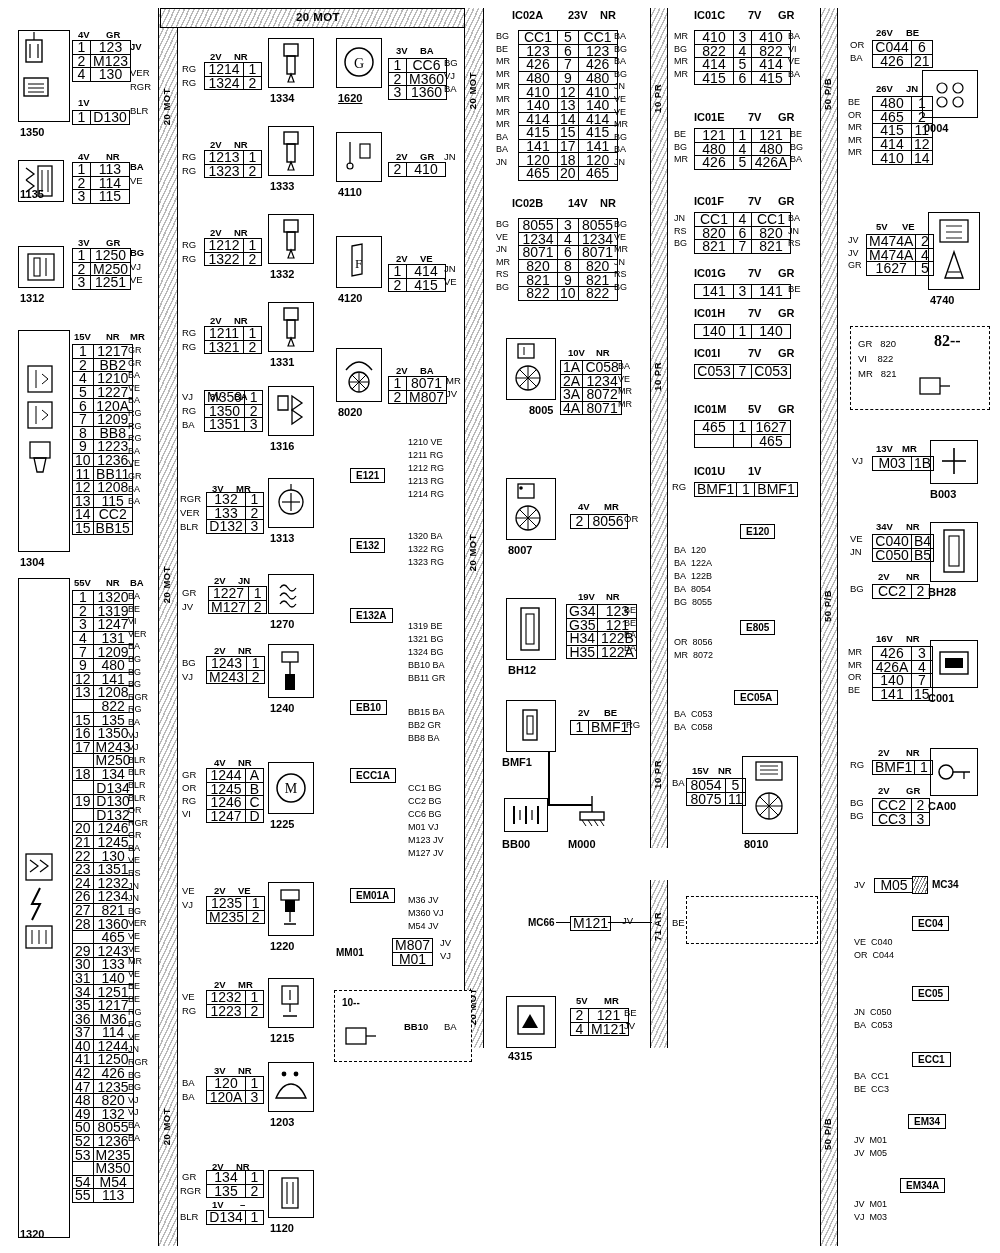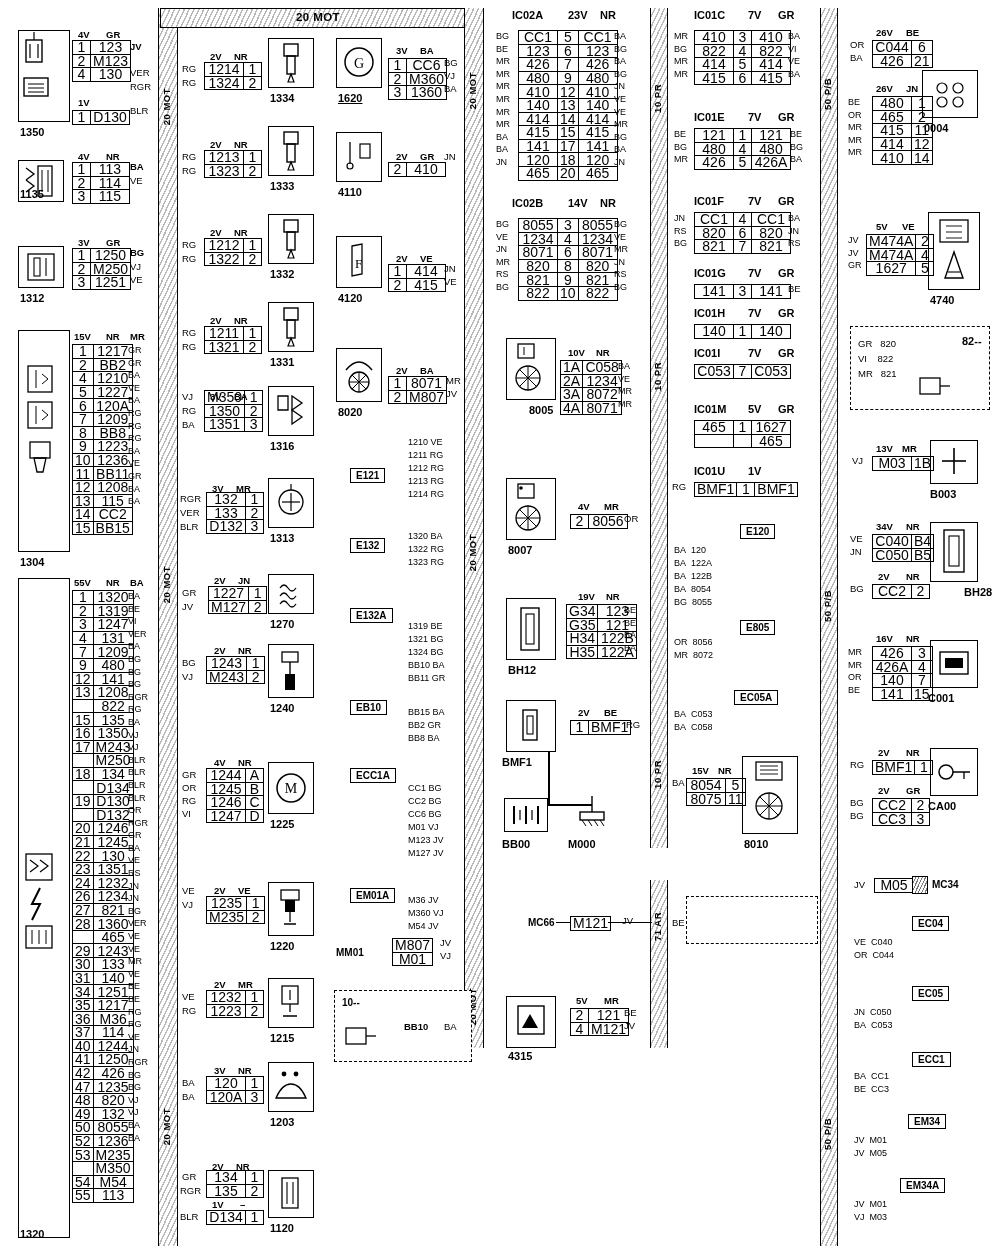--- a/index.html
+++ b/index.html
@@ -1729,21 +1729,21 @@
       <div>JV</div>
     <div>GR</div>
   </div>
 
   <div class="dash blk" style="left:850px;top:326px;width:140px;height:84px;"></div>
   <div class="blk" style="left:858px;top:336px;font-size:9.5px;line-height:15px;">
     <div>GR&nbsp;&nbsp;&nbsp;820</div>
     <div>VI&nbsp;&nbsp;&nbsp;&nbsp;822</div>
     <div>MR&nbsp;&nbsp;&nbsp;821</div>
   </div>
-  <div class="lbl b" style="left:962px;top:336px;font-size:11px;">82--</div>
+  <div class="lbl b" style="left:934px;top:336px;font-size:16px;font-family:Liberation Serif, serif;">82--</div>
   <svg width="40" height="26" style="left:916px;top:374px;">
     <rect x="4" y="4" width="20" height="16" fill="none" stroke="#000" stroke-width="1.3"></rect>
     <line x1="24" y1="12" x2="34" y2="12" stroke="#000" stroke-width="1.3"></line>
   </svg>
 
   <div class="box blk" style="left:930px;top:440px;width:48px;height:44px;"></div>
   <svg width="48" height="44" style="left:930px;top:440px;">
     <line x1="24" y1="8" x2="24" y2="34" stroke="#000" stroke-width="1.6"></line>
     <line x1="12" y1="21" x2="36" y2="21" stroke="#000" stroke-width="1.6"></line>
   </svg>
@@ -1760,21 +1760,21 @@
         </tbody>
       </table>
   </div>
   <div class="lbl" style="left:852px;top:456px;">VJ</div>
 
   <div class="box blk" style="left:930px;top:522px;width:48px;height:60px;"></div>
   <svg width="48" height="60" style="left:930px;top:522px;">
     <rect x="14" y="8" width="20" height="42" fill="none" stroke="#000" stroke-width="1.4"></rect>
     <rect x="19" y="14" width="10" height="30" fill="none" stroke="#000" stroke-width="1.1"></rect>
   </svg>
-  <div class="cid" style="left:928px;top:586px;margin-left:36px;">BH28</div>
+  <div class="cid" style="left:928px;top:586px;">BH28</div>
   <div class="lbl b" style="left:876px;top:522px;">34V</div>
   <div class="lbl b" style="left:906px;top:522px;">NR</div>
   <div class="blk" style="left:872px;top:534px;">
     <table class="pins">
         <tbody>
       <tr>
             <td class="v">C040</td>
             <td class="n">B4</td>
           </tr>
       <tr>

